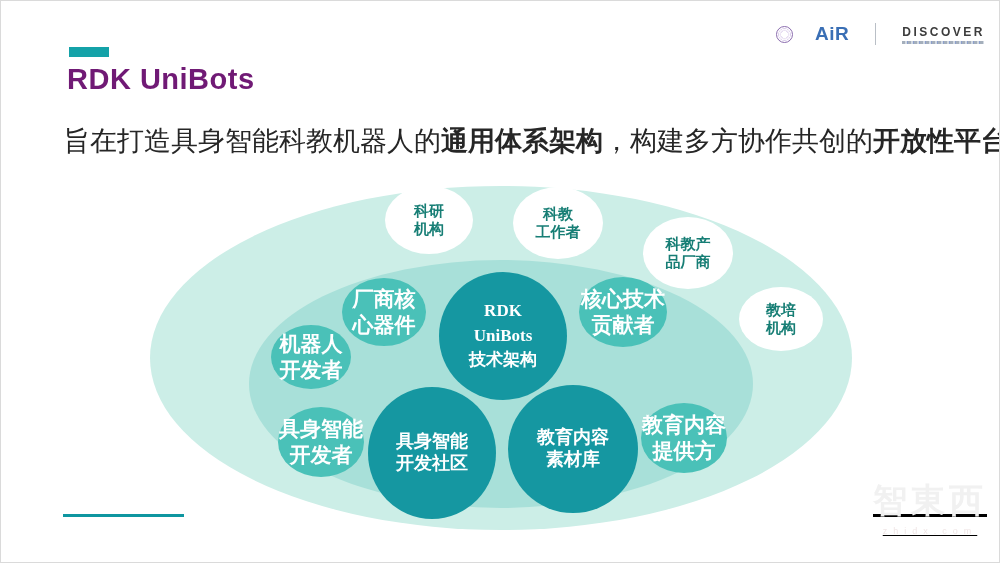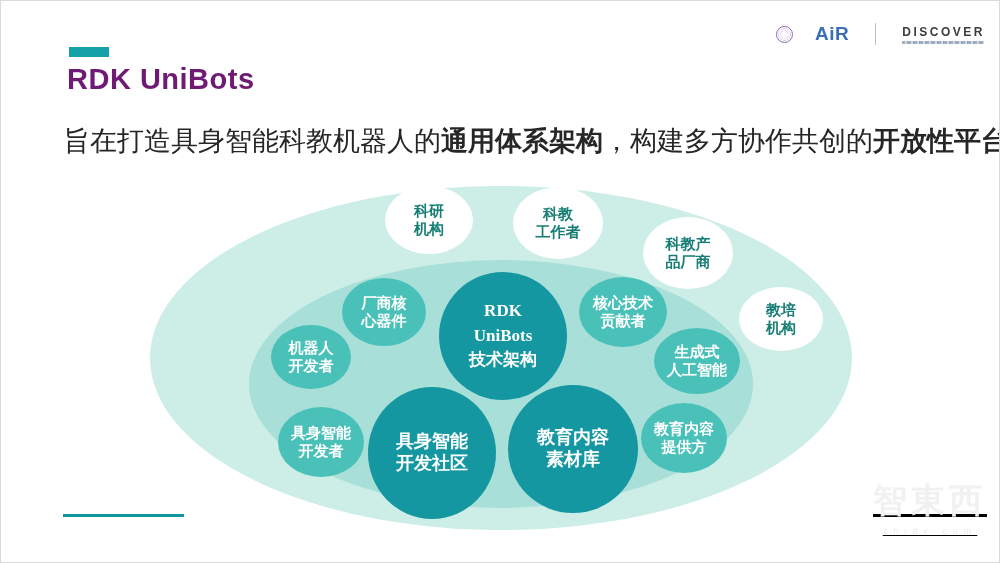--- a/index.html
+++ b/index.html
@@ -66,21 +66,21 @@
   .inner-ellipse { left: 500px; top: 383px; width: 504px; height: 248px; background: #a8e0d9; }
 
   .bubble {
     position: absolute; border-radius: 50%;
     transform: translate(-50%, -50%);
     display: flex; align-items: center; justify-content: center;
     text-align: center; white-space: pre-line;
     font-weight: 700; line-height: 1.22;
   }
   .bubble.white  { background: #ffffff; color: #177e75; font-size: 15px; }
-  .bubble.medium { background: #4ac1b8; color: #ffffff; font-size: 15px; }
+  .bubble.medium { background: #4ac1b8; color: #ffffff; font-size: 21px; }
   .bubble.dark   { background: #1597a1; color: #ffffff; font-size: 18px; }
   .bubble.hub    { background: #1597a1; color: #ffffff; font-size: 17px;
                    font-family: "Liberation Serif", serif; line-height: 1.45; }
 
   
   .b-school        { left: 307px; top: 250px; width: 88px;  height: 68px; }
   .b-research      { left: 428px; top: 219px; width: 88px;  height: 68px; }
   .b-worker        { left: 557px; top: 222px; width: 90px;  height: 72px; }
   .b-product       { left: 687px; top: 252px; width: 90px;  height: 72px; }
   .b-integrator    { left: 219px; top: 319px; width: 102px; height: 70px; }
@@ -145,22 +145,20 @@
 品厂商</div>
     <div class="bubble white b-training">教培
 机构</div>
 
     <div class="bubble medium b-vendor-core">厂商核
 心器件</div>
     <div class="bubble medium b-robot-dev">机器人
 开发者</div>
     <div class="bubble medium b-core-tech">核心技术
 贡献者</div>
-    <div class="bubble medium b-gen-ai">生成式
-人工智能</div>
     <div class="bubble medium b-embodied-dev">具身智能
 开发者</div>
     <div class="bubble medium b-content-prov">教育内容
 提供方</div>
 
     <div class="bubble hub b-hub">RDK
 UniBots
 技术架构</div>
     <div class="bubble dark b-community">具身智能
 开发社区</div>

